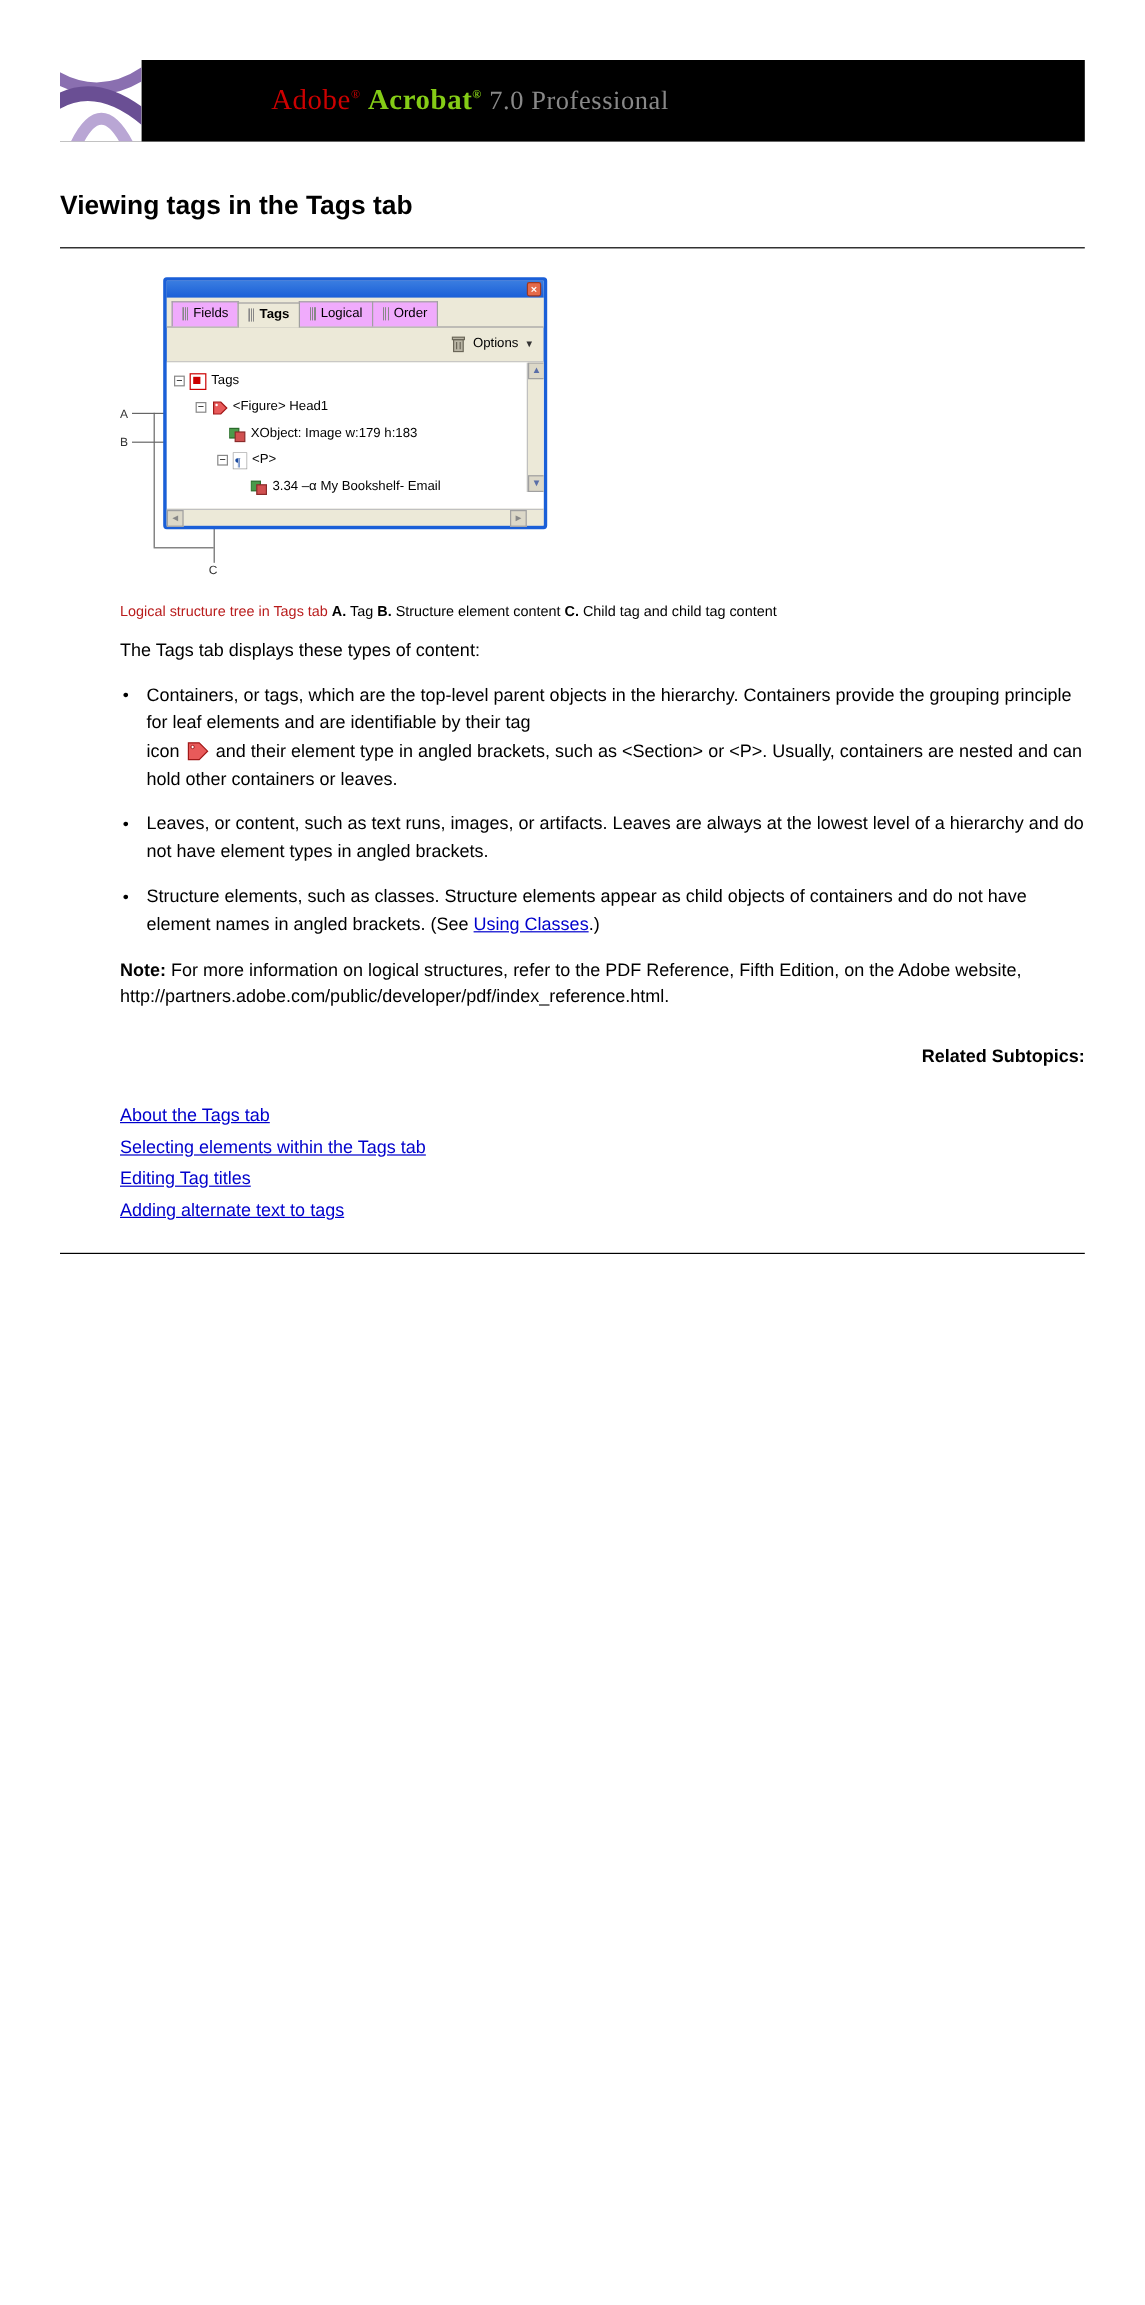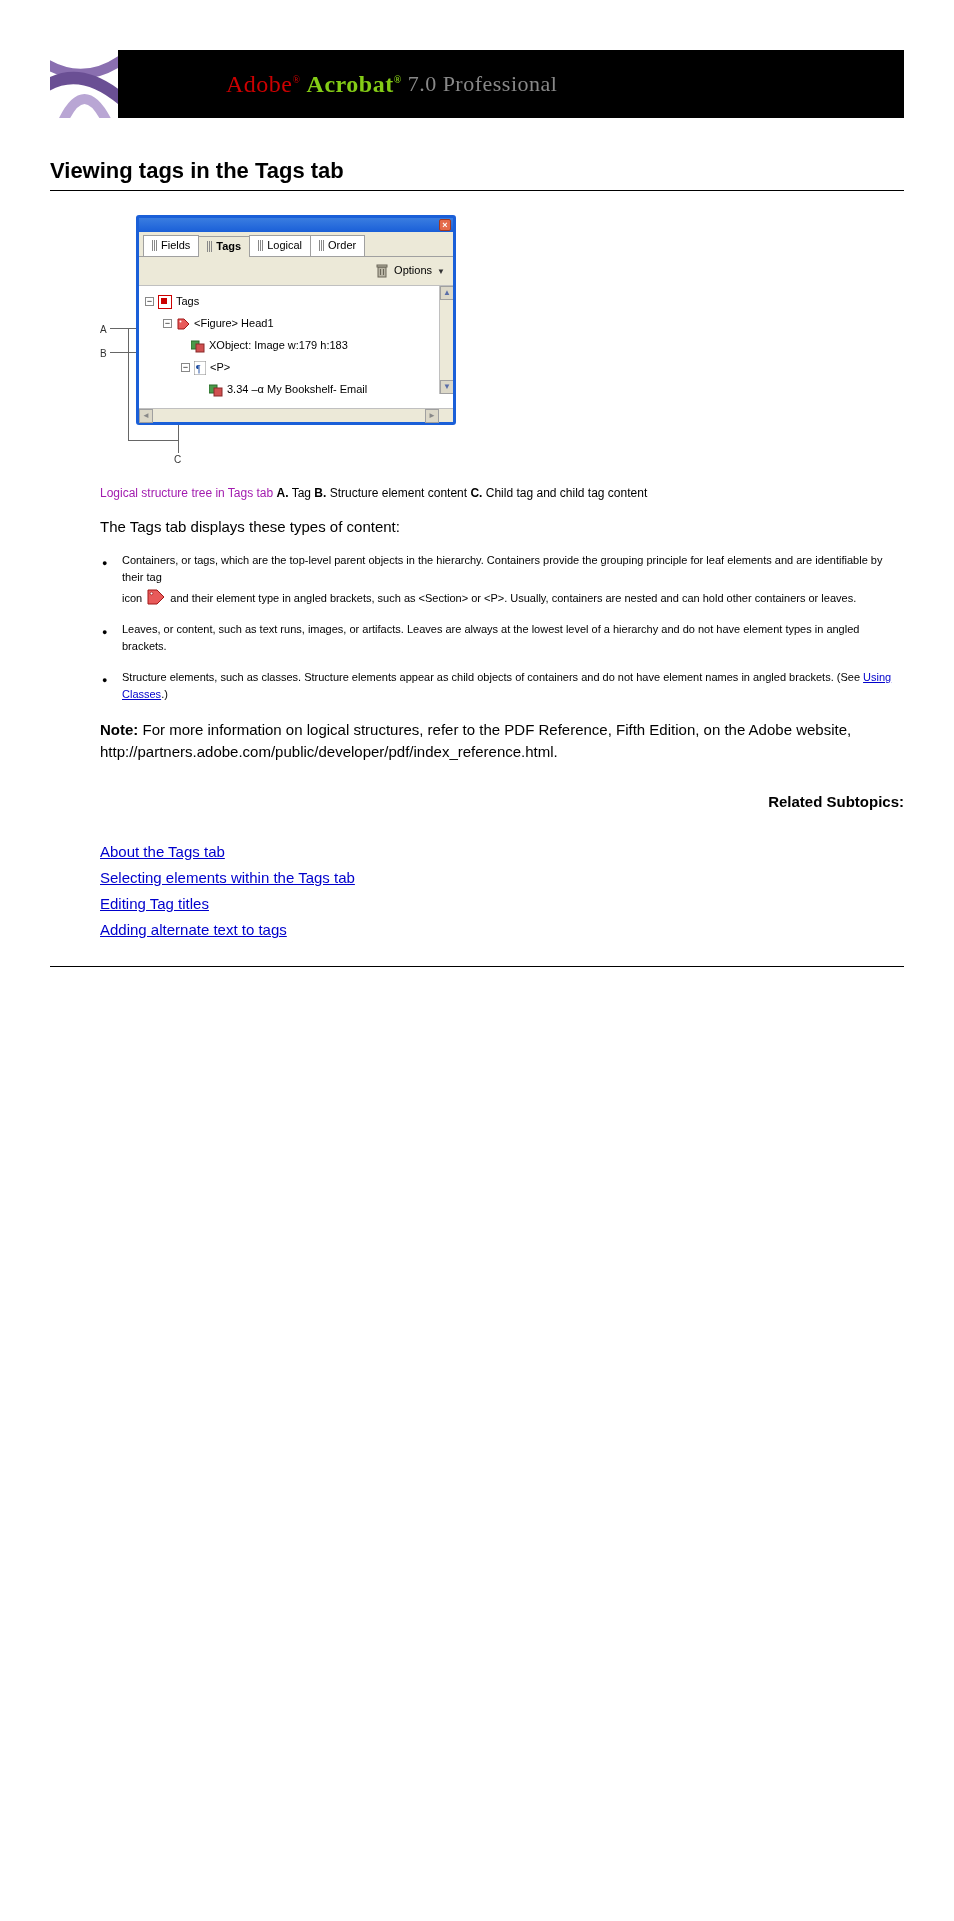--- a/index.html
+++ b/index.html
@@ -40,21 +40,21 @@
     letter-spacing: 0.5px;
   }
   .banner-text .adobe { color: #cc0000; font-weight: normal; font-family: Georgia, serif; }
   .banner-text .acrobat { color: #84cc16; font-weight: bold; font-family: Georgia, serif; margin-left: 6px; }
   .banner-text .reg { font-size: 10px; vertical-align: super; }
   .banner-text .ver { color: #888; font-weight: normal; font-family: Georgia, serif; margin-left: 6px; font-size: 22px; }
 
   h1.topic-title {
     font-size: 22px;
     font-weight: bold;
-    margin: 40px 0 6px 0;
+    margin: 40px 0 22px 0;
     color: #000;
   }
   hr.rule {
     border: none;
     border-top: 1px solid #000;
     margin: 0 0 24px 0;
   }
   hr.rule-bottom {
     border: none;
     border-top: 1px solid #000;
@@ -119,21 +119,21 @@
     padding: 3px 4px 0 4px;
     gap: 0;
   }
   .panel-tab {
     display: flex;
     align-items: center;
     gap: 3px;
     padding: 2px 8px;
     border: 1px solid #a0a0a0;
     border-bottom: none;
-    background: #ffffff;
+    background: #f0abfc;
     font-size: 11px;
     color: #000;
     margin-right: -1px;
   }
   .panel-tab.active {
     font-weight: bold;
     background: #ece9d8;
     position: relative;
     top: 1px;
   }
@@ -246,33 +246,33 @@
     color: #888;
   }
   .hscroll .harrow.left { left: 0; }
   .hscroll .harrow.right { right: 14px; }
 
   .figure-caption {
     font-size: 12px;
     line-height: 1.45;
     margin: 0 0 28px 0;
   }
-  .figure-caption .lead { color: #a21caf; }
+  .figure-caption .lead { color: #b91c1c; }
   .figure-caption .key { font-weight: bold; }
 
   ul.content-defs {
     list-style: none;
     margin: 0 0 16px 0;
     padding: 0;
   }
   ul.content-defs li {
     position: relative;
     padding-left: 22px;
     margin-bottom: 14px;
-    font-size: 11px;
+    font-size: 15px;
     line-height: 1.55;
   }
   ul.content-defs li::before {
     content: '●';
     position: absolute;
     left: 2px;
     top: 0;
     font-size: 9px;
     line-height: 22px;
     color: #000;

